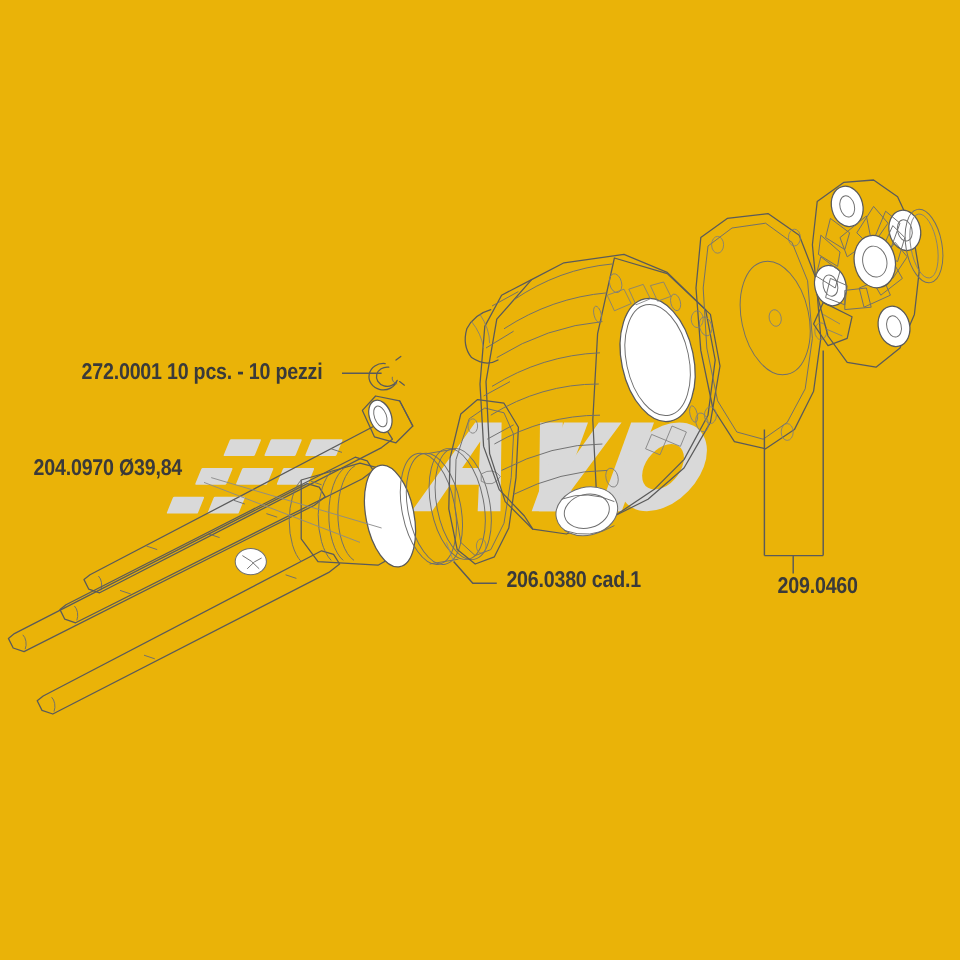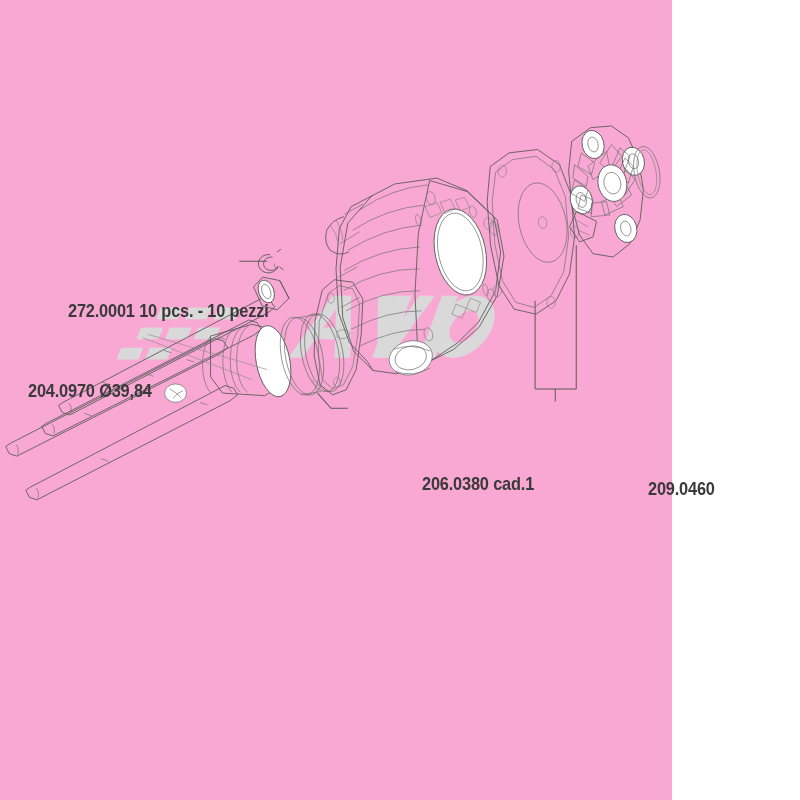--- a/index.html
+++ b/index.html
@@ -1,19 +1,19 @@
 <!DOCTYPE html>
 <html><head>
 <meta charset="utf-8">
 <title>Exploded Parts Diagram</title>
 <style>
   html,body{margin:0;padding:0;background:#ffffff;}
   body{width:800px;height:800px;overflow:hidden;
        font-family:"Liberation Sans", sans-serif;}
-  #stage{position:relative;width:672px;height:800px;background:#f9a8d4;}
+  #stage{position:relative;width:800px;height:800px;background:#eab308;}
   #art{position:absolute;inset:0;}
   .lbl{position:absolute;white-space:nowrap;color:#3a3a3a;
        font-family:"Liberation Sans", sans-serif;
        font-weight:700;letter-spacing:-0.2px;
        transform:scaleX(0.86);transform-origin:left center;}
   .lbl.sz18{font-size:19px;}
 </style>
 </head>
 <body>
 

